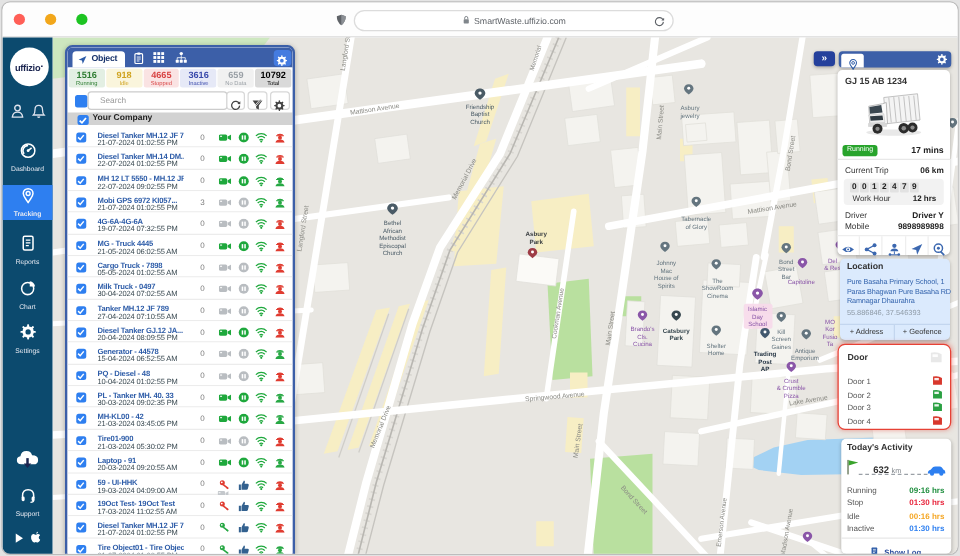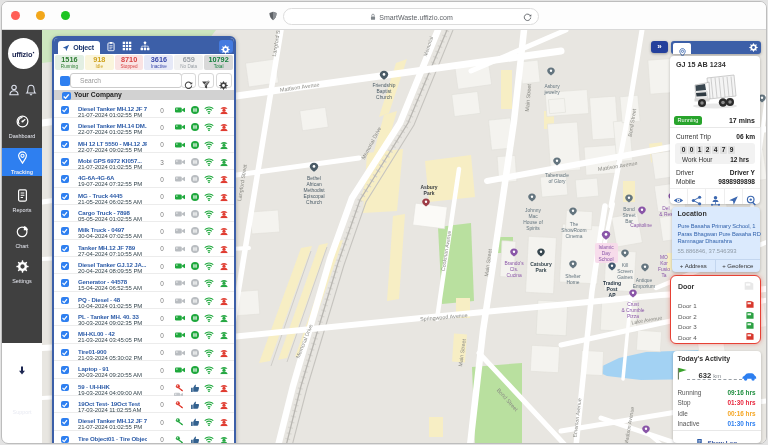--- a/index.html
+++ b/index.html
@@ -1,21 +1,21 @@
 <!DOCTYPE html>
 <html><head><meta charset="utf-8"><style>
 *{margin:0;padding:0;box-sizing:border-box;font-family:"Liberation Sans",sans-serif}
 html,body{width:768px;height:445px;overflow:hidden;background:#e3e3e3}
 .window{position:absolute;left:1px;top:1px;width:766px;height:443px;border:1px solid #bdbdbd;border-radius:7px;overflow:hidden;background:#fff}
 .chrome{position:absolute;left:0;top:0;width:766px;height:28px;background:#fdfdfd;border-bottom:1px solid #d9d9d9}
 .tl{position:absolute;top:9px;width:9px;height:9px;border-radius:50%}
 .urlbar{position:absolute;left:281px;top:6px;width:256px;height:17px;border:1px solid #dcdcdc;border-radius:10px;background:#fff;color:#5f6368;font-size:7px;line-height:17px;text-align:center}
 .app{position:absolute;left:0;top:28px;width:766px;height:415px}
 .mapwrap{position:absolute;left:40px;top:0;width:726px;height:415px}
-.sidebar{position:absolute;left:0;top:0;width:40px;height:313px;background:#404040;color:#fff}
+.sidebar{position:absolute;left:0;top:0;width:40px;height:415px;background:#0c4a6e;color:#fff}
 .sb-item{position:absolute;left:0;width:40px;text-align:center;color:#e8eaf2}
 .sb-item .lb{font-size:5.4px;margin-top:1px}
 .sb-ic{width:13px;height:13px;display:inline-block}
 .logo{position:absolute;left:6px;top:8px;width:31px;height:31px;border-radius:50%;background:#fff;color:#1b2550;font-weight:bold;font-size:7.4px;line-height:31px;text-align:center;letter-spacing:-0.2px}
 .track{position:absolute;left:0px;top:118px;width:40px;height:28px;background:#2e7ff0}
 
 .lpanel{position:absolute;left:50px;top:6px;width:184px;height:409px;background:#fff;border:2px solid #3c5fa8;border-radius:6px 6px 0 0;overflow:hidden;box-shadow:0 1px 4px rgba(0,0,0,.3)}
 .ltabs{position:absolute;left:0;top:0;width:180px;height:16px;background:#3c5fa8}
 .ltab{position:absolute;left:4px;top:3px;width:42px;height:13px;background:#fff;border-radius:3px 3px 0 0;color:#17326b;font-weight:bold;font-size:7px;letter-spacing:-0.2px;line-height:13.5px;text-align:center;padding-left:9px}
 .lgear{position:absolute;right:1.5px;top:1.5px;width:14px;height:13px;background:#447be0;border-radius:3px;text-align:center}
@@ -493,32 +493,32 @@
  <div class="stats">
   <div class="stat" style="background:#e3efe3;color:#2e7d32">
             <div class="n">1516</div>
             <div class="l">Running</div>
           </div>
   <div class="stat" style="background:#faf5dc;color:#cfa21d">
             <div class="n">918</div>
             <div class="l">Idle</div>
           </div>
   <div class="stat" style="background:#fae3e3;color:#d84343">
-            <div class="n">8710</div>
+            <div class="n">4665</div>
             <div class="l">Stopped</div>
           </div>
   <div class="stat" style="background:#e6e9f7;color:#3949ab">
             <div class="n">3616</div>
             <div class="l">Inactive</div>
           </div>
   <div class="stat" style="background:#f1f1f1;color:#9aa0a6">
             <div class="n">659</div>
             <div class="l">No Data</div>
           </div>
-  <div class="stat" style="background:#d9d9d9;color:#15803d">
+  <div class="stat" style="background:#d9d9d9;color:#000000">
             <div class="n">10792</div>
             <div class="l">Total</div>
           </div>
  </div>
  <div class="srow">
   <span class="sq"></span>
   <div class="sinput">Search</div>
   <div class="sbtns">
    <span class="sbtn"><svg style="width:9px;height:9px;color:#444" viewBox="0 0 14 14">
                 <use href="#refresh"></use>

